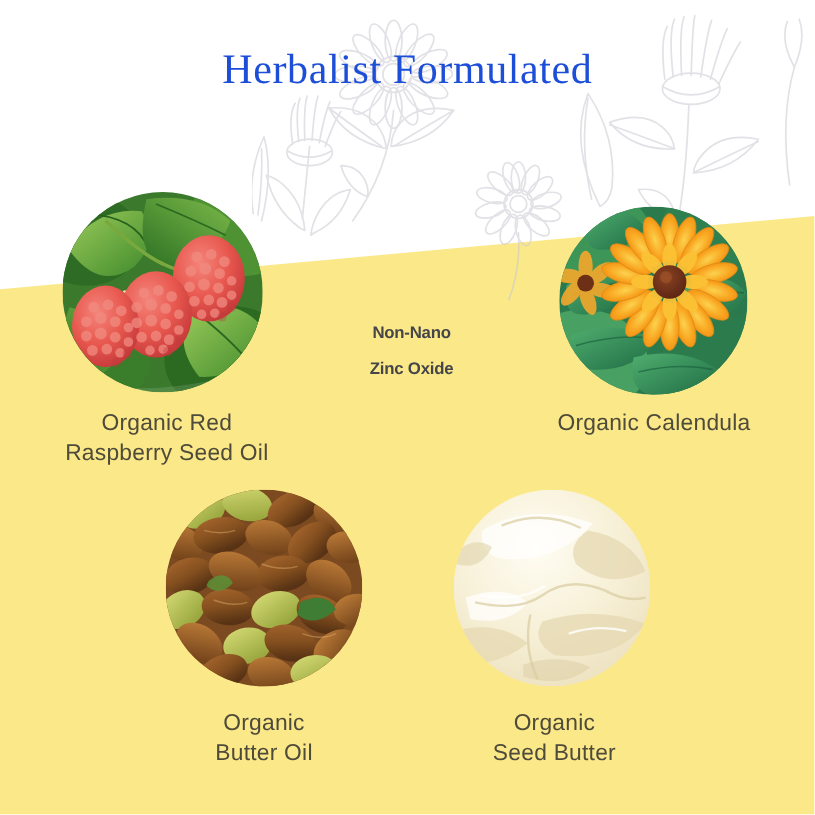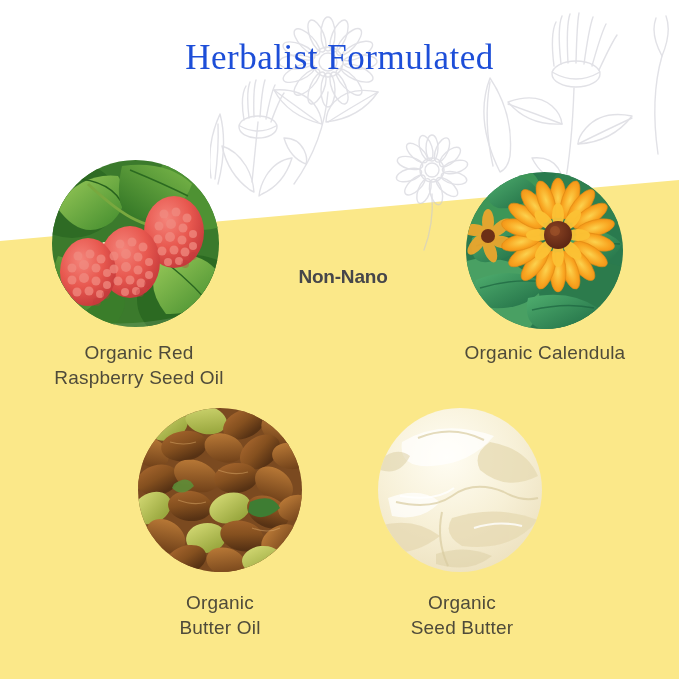--- a/index.html
+++ b/index.html
@@ -92,21 +92,21 @@
 
   
   .callout {
     position: absolute;
     left: 253px; top: 262px;
     width: 180px;
     text-align: center;
     color: #46464a;
     font-family: "Liberation Sans", sans-serif;
     font-weight: bold;
-    font-size: 19px;
+    font-size: 14px;
     line-height: 30px;
     letter-spacing: -0.2px;
   }
 
   .callout .ln { display: block; }
 </style>
 </head>
 <body>
 
 <div id="poster">
@@ -491,20 +491,21 @@
       </g>
       <g stroke="#ffffff" stroke-width="2" fill="none" opacity="0.8">
         <path d="M22 88 q36 6 54 -8"></path>
         <path d="M96 120 q24 -8 48 -2"></path>
       </g>
     </svg>
   </div>
 
   <div class="callout">
     <span class="ln">Non-Nano</span>
+    <span class="ln">Zinc Oxide</span>
   </div>
 
   <div class="label" id="label-calendula">
     <span class="ln">Organic Calendula</span>
   </div>
 
   <div class="label" id="label-raspberry">
     <span class="ln">Organic Red</span>
     <span class="ln">Raspberry Seed Oil</span>
   </div>

